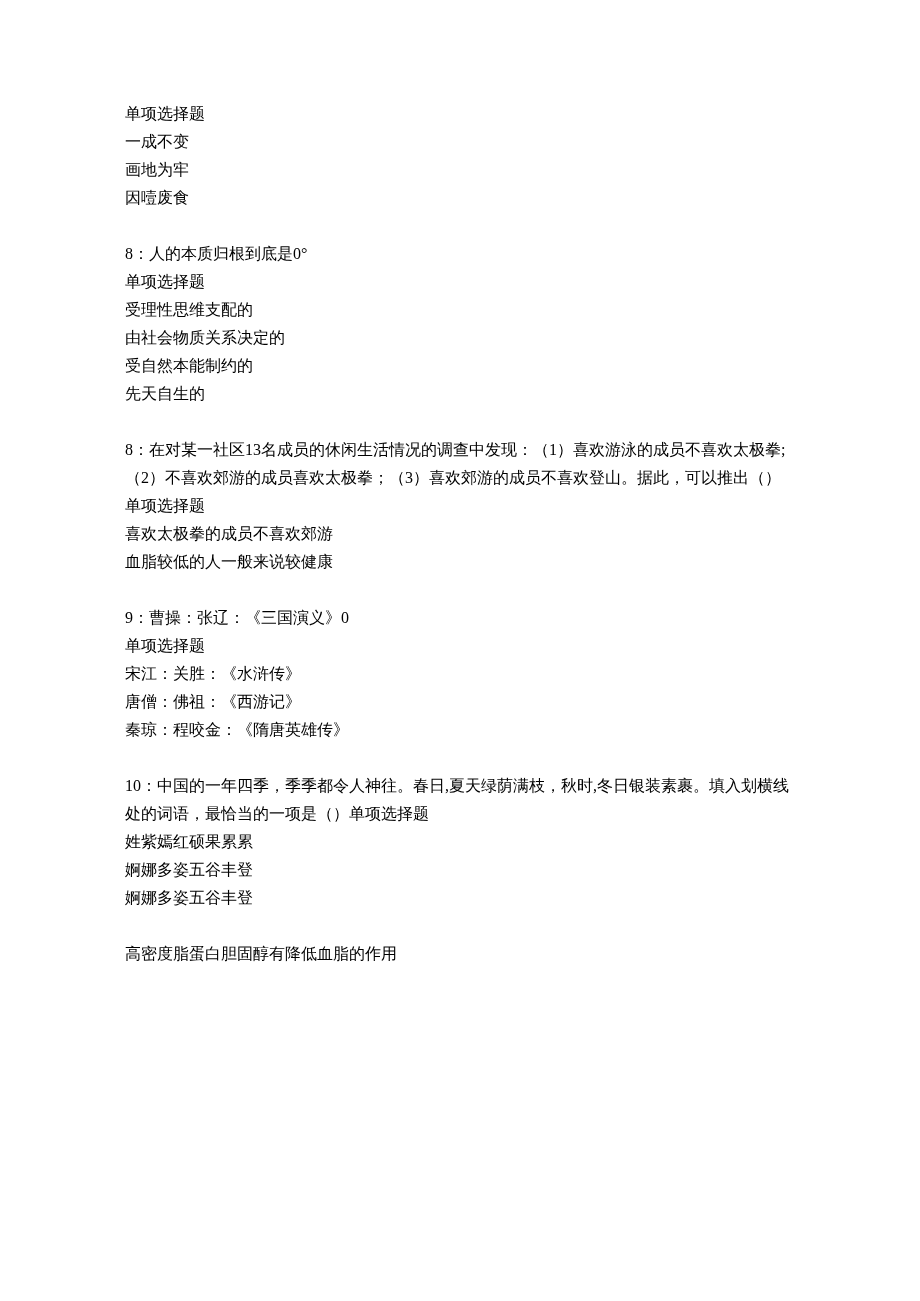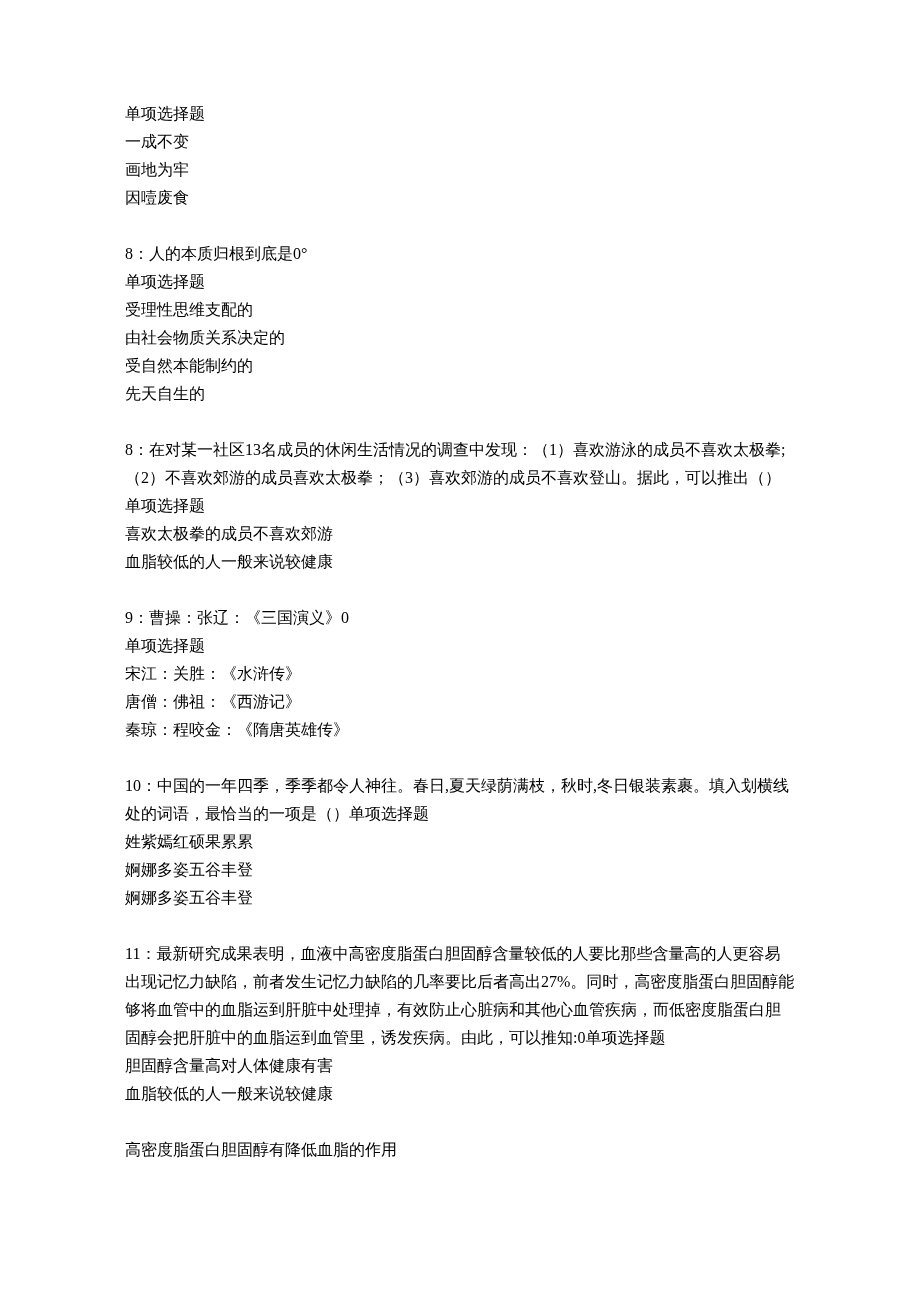--- a/index.html
+++ b/index.html
@@ -60,24 +60,19 @@
     <div class="line">秦琼：程咬金：《隋唐英雄传》</div>
   </div>
 
   <div class="block">
     <div class="line">10：中国的一年四季，季季都令人神往。春日,夏天绿荫满枝，秋时,冬日银装素裹。填入划横线处的词语，最恰当的一项是（）单项选择题</div>
     <div class="line">姓紫嫣红硕果累累</div>
     <div class="line">婀娜多姿五谷丰登</div>
     <div class="line">婀娜多姿五谷丰登</div>
   </div>
 
-  <div class="block">
-    <div class="line">11：最新研究成果表明，血液中高密度脂蛋白胆固醇含量较低的人要比那些含量高的人更容易出现记忆力缺陷，前者发生记忆力缺陷的几率要比后者高出27%。同时，高密度脂蛋白胆固醇能够将血管中的血脂运到肝脏中处理掉，有效防止心脏病和其他心血管疾病，而低密度脂蛋白胆固醇会把肝脏中的血脂运到血管里，诱发疾病。由此，可以推知:0单项选择题</div>
-    <div class="line">胆固醇含量高对人体健康有害</div>
-    <div class="line">血脂较低的人一般来说较健康</div>
-  </div>
 
   <div class="block">
     <div class="line">高密度脂蛋白胆固醇有降低血脂的作用</div>
 
   </div>
 
 </div>
 
 </body></html>

